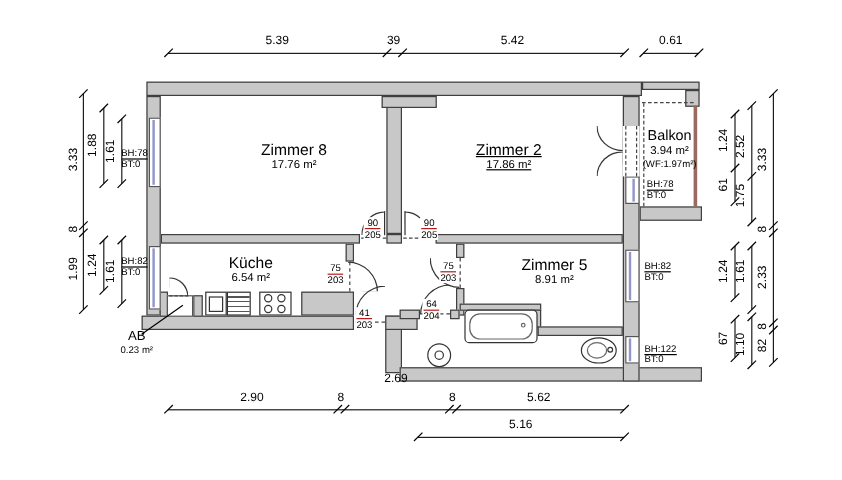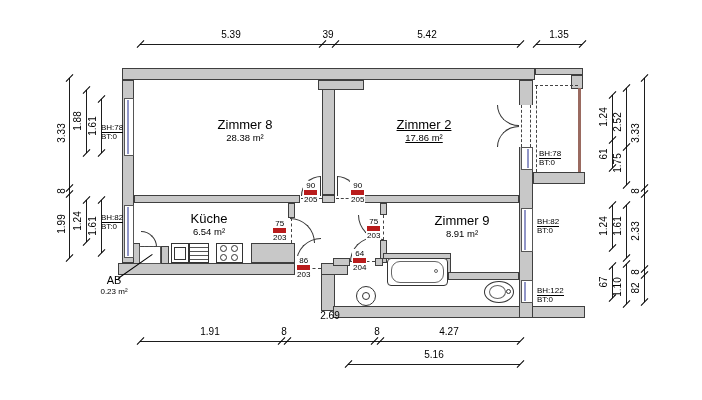--- a/index.html
+++ b/index.html
@@ -17,21 +17,21 @@
   .dash-h{position:absolute;border-top:1px dashed #444;height:0;}
   .dash-v{position:absolute;border-left:1px dashed #444;width:0;}
   .lbl{position:absolute;font-size:10px;text-align:center;white-space:nowrap;}
   .vlbl{position:absolute;font-size:10px;text-align:center;white-space:nowrap;width:50px;height:12px;
         transform:rotate(-90deg);}
   .room{position:absolute;text-align:center;line-height:1.15;}
   .room .nm{font-size:13px;}
   .room .ar{font-size:9.5px;}
   .room .wf{font-size:8px;}
   .frac{position:absolute;font-size:8px;line-height:9px;text-align:center;background:#fff;padding:0 1px;}
-  .frac .t{display:block;border-bottom:5px solid #b91c1c;}
+  .frac .t{display:block;border-bottom:1px solid #b91c1c;}
   .frac .b{display:block;}
   .wlab{position:absolute;font-size:8px;line-height:9px;white-space:nowrap;}
   .wlab .t{border-bottom:1px solid #000;}
   .fixture{position:absolute;box-sizing:border-box;border:1px solid #333;background:#fff;}
   .circ{border-radius:50%;}
   .leader{position:absolute;height:1px;background:#000;transform-origin:left center;}
 </style>
 </head>
 <body>
 
@@ -121,34 +121,39 @@
   <div class="fixture" style="left:391px;top:261px;width:53px;height:22px;border-radius:9px;border-color:#666;"></div>
   <div class="fixture circ" style="left:434px;top:269px;width:4px;height:4px;border-color:#666;"></div>
   <div class="fixture circ" style="left:356px;top:286px;width:20px;height:20px;"></div>
   <div class="fixture circ" style="left:362px;top:292px;width:8px;height:8px;"></div>
   <div class="fixture" style="left:484px;top:281px;width:30px;height:22px;border-radius:50%;"></div>
   <div class="fixture" style="left:489px;top:285px;width:17px;height:14px;border-radius:50%;border-color:#666;"></div>
   <div class="fixture circ" style="left:506px;top:289px;width:5px;height:5px;"></div>
 
   <div class="room" style="left:200px;top:118px;width:90px;">
     <div class="nm">Zimmer 8</div>
-      <div class="ar">28.38 m²</div>
+      <div class="ar">17.76 m²</div>
   </div>
   <div class="room" style="left:379px;top:118px;width:90px;text-decoration:underline;">
     <div class="nm">Zimmer 2</div>
       <div class="ar">17.86 m²</div>
   </div>
   <div class="room" style="left:417px;top:214px;width:90px;">
-    <div class="nm">Zimmer 9</div>
+    <div class="nm">Zimmer 5</div>
       <div class="ar">8.91 m²</div>
   </div>
   <div class="room" style="left:164px;top:212px;width:90px;">
     <div class="nm">Küche</div>
       <div class="ar">6.54 m²</div>
   </div>
+  <div class="room" style="left:531px;top:107px;width:54px;">
+    <div class="nm" style="font-size:12px;">Balkon</div>
+    <div class="ar">3.94 m²</div>
+    <div class="wf">(WF:1.97m²)</div>
+  </div>
   <div class="room" style="left:90px;top:274px;width:48px;">
     <div class="nm" style="font-size:11px;">AB</div>
     <div class="wf">0.23 m²</div>
   </div>
   <div class="leader" style="left:118px;top:278px;width:42px;transform:rotate(-35deg);"></div>
 
   <div class="wlab" style="left:101px;top:123px;">
     <span class="t">BH:78</span><br><span>BT:0</span>
   </div>
   <div class="wlab" style="left:101px;top:213px;">
@@ -174,53 +179,53 @@
   </div>
   <div class="frac" style="left:272px;top:219px;">
     <span class="t">75</span>
       <span class="b">203</span>
   </div>
   <div class="frac" style="left:366px;top:217px;">
     <span class="t">75</span>
       <span class="b">203</span>
   </div>
   <div class="frac" style="left:296px;top:256px;">
-    <span class="t">86</span>
+    <span class="t">41</span>
       <span class="b">203</span>
   </div>
   <div class="frac" style="left:352px;top:249px;">
     <span class="t">64</span>
       <span class="b">204</span>
   </div>
 
   <div class="dlh" style="left:140px;top:44px;width:380px;"></div>
   <div class="tk" style="left:140px;top:39px;"></div>
     <div class="tk" style="left:322px;top:39px;"></div>
   <div class="tk" style="left:335px;top:39px;"></div>
     <div class="tk" style="left:520px;top:39px;"></div>
   <div class="lbl" style="left:211px;top:29px;width:40px;">5.39</div>
   <div class="lbl" style="left:308px;top:29px;width:40px;">39</div>
   <div class="lbl" style="left:407px;top:29px;width:40px;">5.42</div>
   <div class="dlh" style="left:536px;top:44px;width:46px;"></div>
   <div class="tk" style="left:536px;top:39px;"></div>
     <div class="tk" style="left:582px;top:39px;"></div>
-  <div class="lbl" style="left:539px;top:29px;width:40px;">1.35</div>
+  <div class="lbl" style="left:539px;top:29px;width:40px;">0.61</div>
 
   <div class="dlh" style="left:140px;top:341px;width:380px;"></div>
   <div class="tk" style="left:140px;top:336px;"></div>
   <div class="tk" style="left:281px;top:336px;"></div>
     <div class="tk" style="left:287px;top:336px;"></div>
   <div class="tk" style="left:374px;top:336px;"></div>
     <div class="tk" style="left:380px;top:336px;"></div>
   <div class="tk" style="left:520px;top:336px;"></div>
-  <div class="lbl" style="left:190px;top:326px;width:40px;">1.91</div>
+  <div class="lbl" style="left:190px;top:326px;width:40px;">2.90</div>
   <div class="lbl" style="left:264px;top:326px;width:40px;">8</div>
   <div class="lbl" style="left:310px;top:310px;width:40px;">2.69</div>
   <div class="lbl" style="left:357px;top:326px;width:40px;">8</div>
-  <div class="lbl" style="left:429px;top:326px;width:40px;">4.27</div>
+  <div class="lbl" style="left:429px;top:326px;width:40px;">5.62</div>
   <div class="dlh" style="left:348px;top:364px;width:172px;"></div>
   <div class="tk" style="left:348px;top:359px;"></div>
     <div class="tk" style="left:520px;top:359px;"></div>
   <div class="lbl" style="left:414px;top:349px;width:40px;">5.16</div>
 
   <div class="dlv" style="left:69px;top:78px;height:180px;"></div>
   <div class="tk" style="left:69px;top:73px;"></div>
   <div class="tk" style="left:69px;top:183px;"></div>
     <div class="tk" style="left:69px;top:189px;"></div>
   <div class="tk" style="left:69px;top:253px;"></div>

